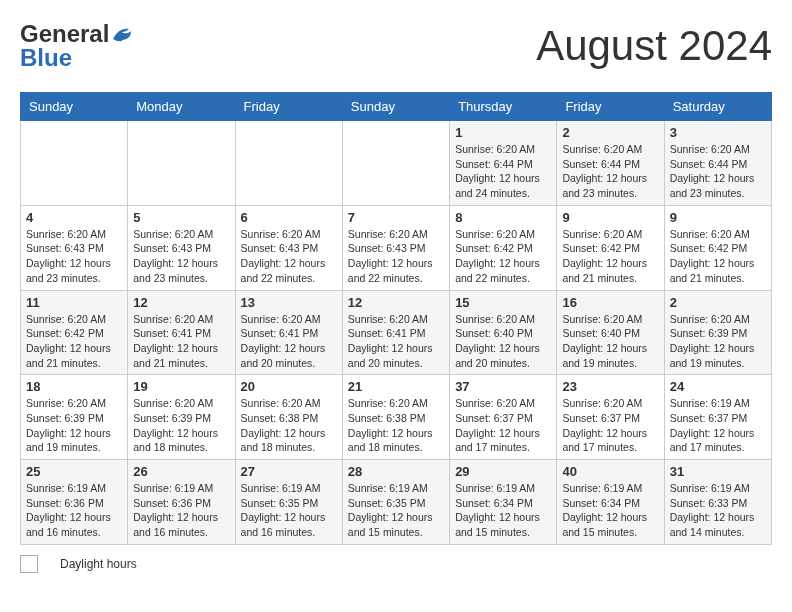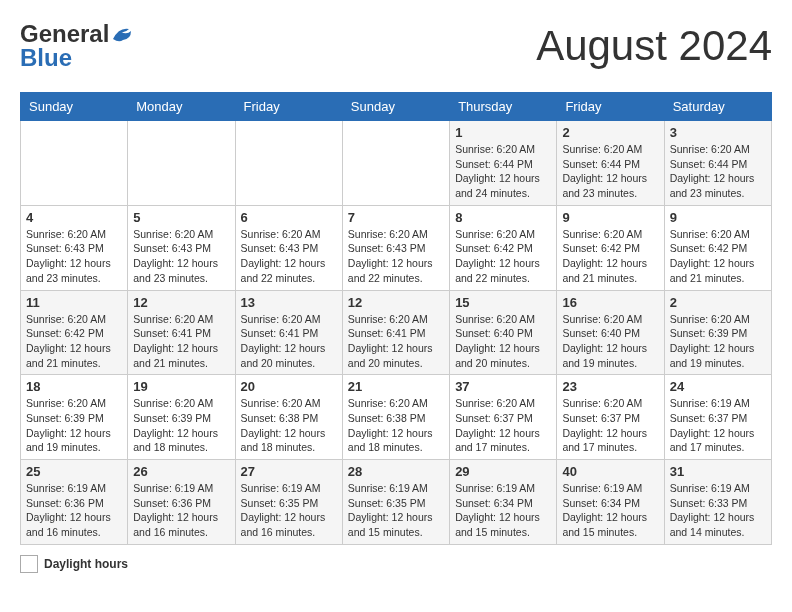--- a/index.html
+++ b/index.html
@@ -243,16 +243,16 @@
           <div class="day-info">Sunrise: 6:19 AM<br>Sunset: 6:34 PM<br>Daylight: 12 hours<br>and 15 minutes.</div>
         </td>
         <td>
           <div class="day-number">31</div>
           <div class="day-info">Sunrise: 6:19 AM<br>Sunset: 6:33 PM<br>Daylight: 12 hours<br>and 14 minutes.</div>
         </td>
       </tr>
     </tbody>
 </table>
 
-<div style="margin-top:10px; display:flex; align-items:center; gap:6px;font-weight:bold;">
+<div style="margin-top:10px; display:flex; align-items:center; gap:22px;">
   <div style="width:18px;height:18px;background:#fff;border:1px solid #aaa;"></div>
   <span style="font-size:12px;color:#333;">Daylight hours</span>
 </div>
 
 </body></html>

